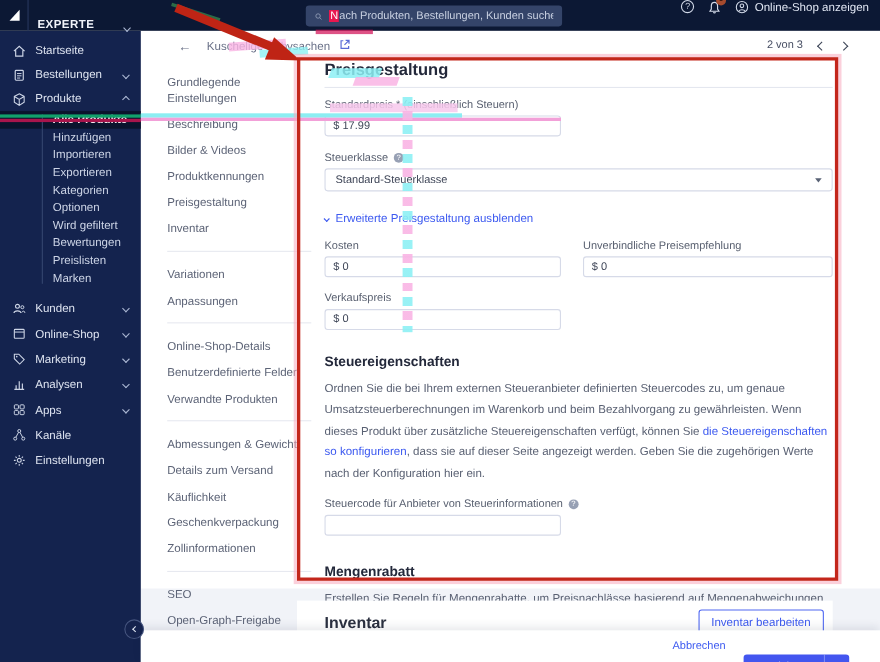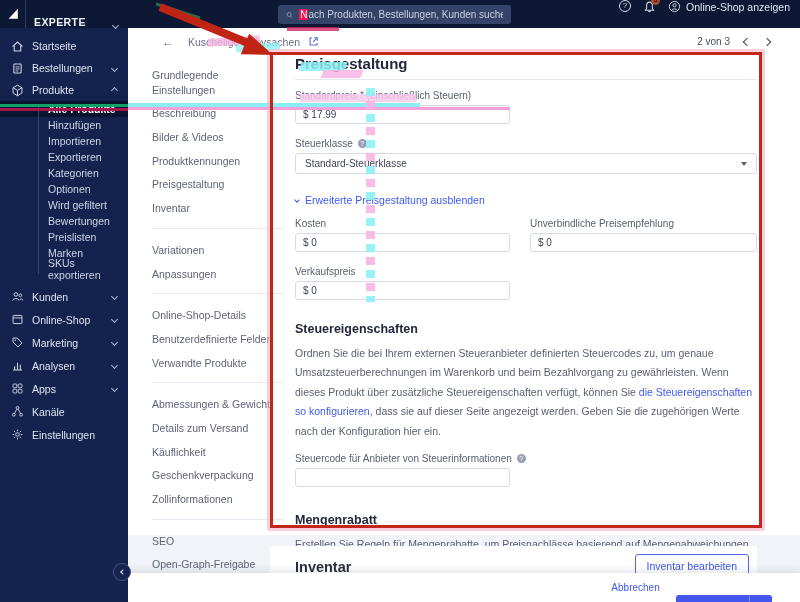--- a/index.html
+++ b/index.html
@@ -169,21 +169,20 @@
       <div class="sub active">Alle Produkte</div>
       <div class="sub">Hinzufügen</div>
       <div class="sub">Importieren</div>
       <div class="sub">Exportieren</div>
       <div class="sub">Kategorien</div>
       <div class="sub">Optionen</div>
       <div class="sub">Wird gefiltert</div>
       <div class="sub">Bewertungen</div>
       <div class="sub">Preislisten</div>
       <div class="sub">Marken</div>
-      <div class="sub">SKUs exportieren</div>
     </div>
     <div style="height:8px"></div>
     <div class="si" style="height:23px">
       <svg width="13" height="13" viewBox="0 0 16 16">
           <circle cx="6" cy="5.5" r="2.2" fill="none" stroke="#cdd5e6" stroke-width="1.2"></circle>
           <path d="M2 13 C2.5 9.8 9.5 9.8 10 13" fill="none" stroke="#cdd5e6" stroke-width="1.2"></path>
           <circle cx="11.5" cy="6.5" r="1.7" fill="none" stroke="#cdd5e6" stroke-width="1.1"></circle>
           <path d="M11 12.3 C11.5 10.3 14.5 10.6 14.3 12.8" fill="none" stroke="#cdd5e6" stroke-width="1.1"></path>
         </svg>
       <span>Kunden</span>
@@ -264,21 +263,21 @@
     <div class="nav-item">Bilder &amp; Videos</div>
     <div class="nav-item">Produktkennungen</div>
     <div class="nav-item">Preisgestaltung</div>
     <div class="nav-item">Inventar</div>
     <hr class="nav-div">
     <div class="nav-item">Variationen</div>
     <div class="nav-item">Anpassungen</div>
     <hr class="nav-div">
     <div class="nav-item">Online-Shop-Details</div>
     <div class="nav-item">Benutzerdefinierte Felder</div>
-    <div class="nav-item">Verwandte Produkte</div>
+    <div class="nav-item">Verwandte Produkten</div>
     <hr class="nav-div">
     <div class="nav-item">Abmessungen &amp; Gewicht</div>
     <div class="nav-item">Details zum Versand</div>
     <div class="nav-item">Käuflichkeit</div>
     <div class="nav-item">Geschenkverpackung</div>
     <div class="nav-item">Zollinformationen</div>
     <hr class="nav-div">
     <div class="nav-item">SEO</div>
     <div class="nav-item">Open-Graph-Freigabe</div>
   </div>

